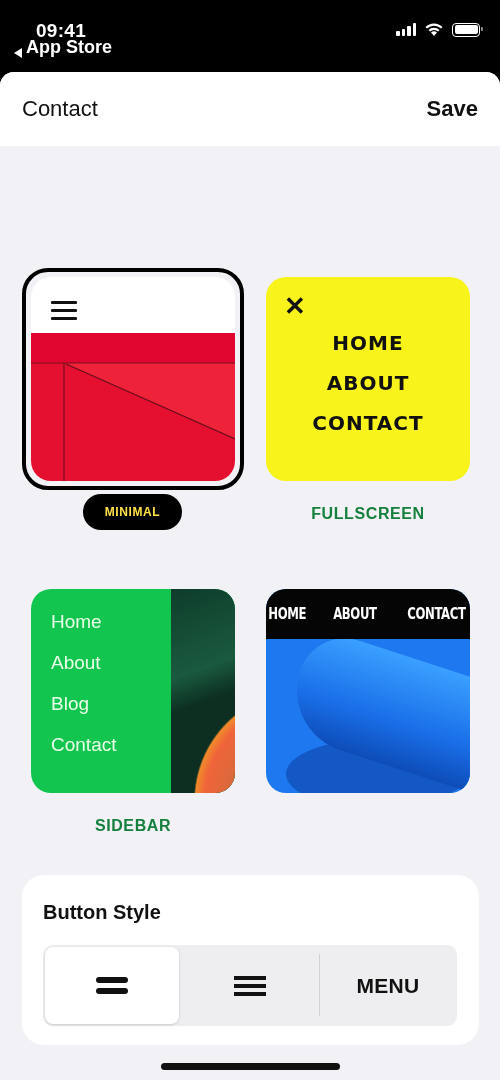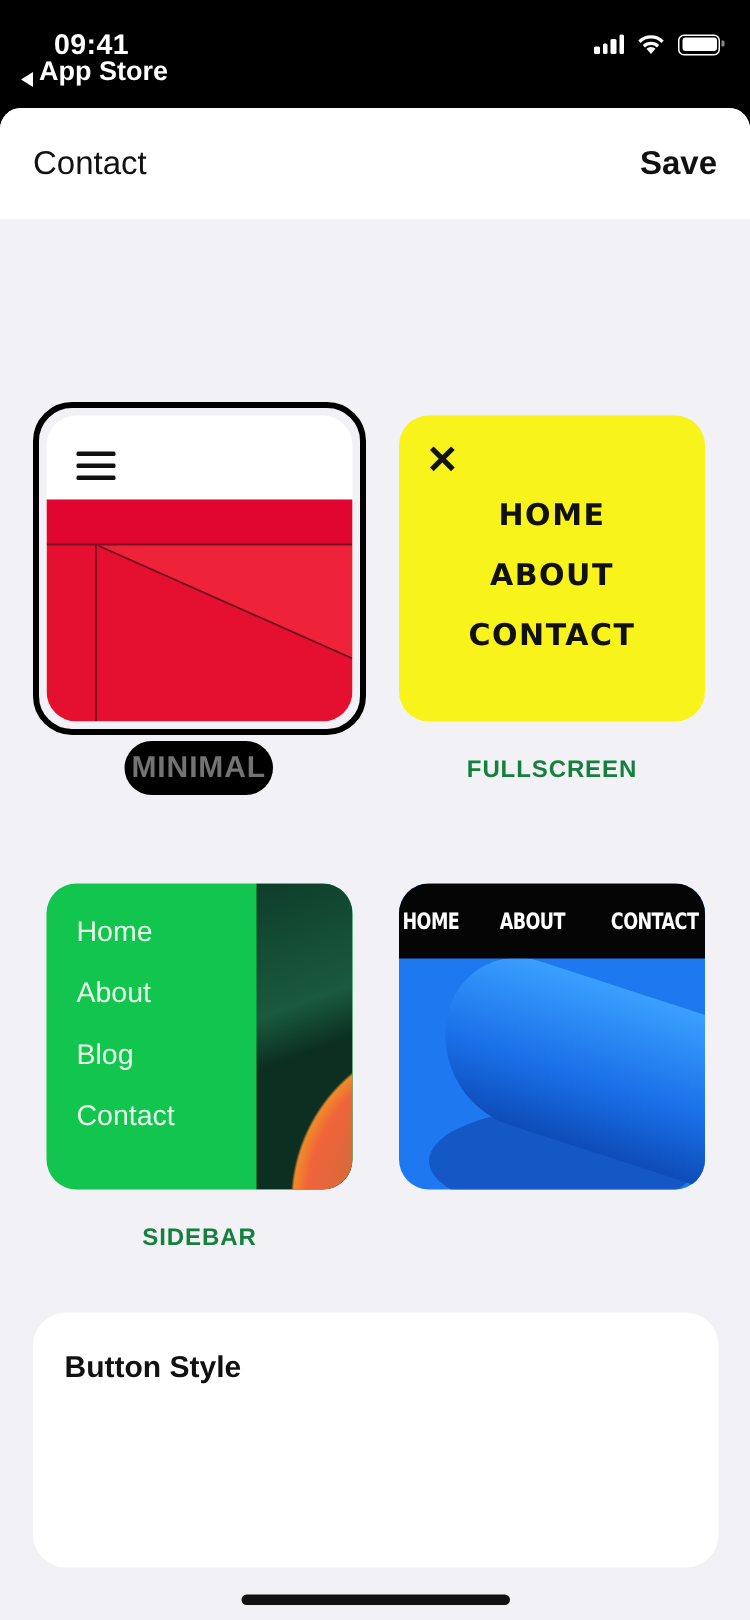--- a/index.html
+++ b/index.html
@@ -25,21 +25,21 @@
 
   .tile { position: absolute; width: 204px; height: 204px; border-radius: 20px; overflow: hidden; cursor: pointer; }
   .tile-label { position: absolute; font-size: 16px; font-weight: bold; color: #15803d; letter-spacing: 0.6px; text-align: center; width: 204px; }
   .selected-ring { position: absolute; left: 22px; top: 196px; width: 222px; height: 222px; border: 4px solid #000; border-radius: 26px; }
 
   
   .t-minimal { left: 31px; top: 205px; background: #fff; }
   .t-minimal .hamb { position: absolute; left: 20px; top: 24px; width: 26px; }
   .t-minimal .hamb span { display: block; height: 3px; background: #111; margin-bottom: 5px; border-radius: 1px; }
   .t-minimal .red { position: absolute; left: 0; top: 56px; width: 204px; height: 148px; background: #e5102f; overflow: hidden; }
-  .label-pill { position: absolute; left: 83px; top: 422px; width: 99px; height: 36px; background: #000; color: #737373; border-radius: 18px; font-size: 20px; font-weight: bold; letter-spacing: 0.6px; display: flex; align-items: center; justify-content: center; }
+  .label-pill { position: absolute; left: 83px; top: 422px; width: 99px; height: 36px; background: #000; color: #fde047; border-radius: 18px; font-size: 12px; font-weight: bold; letter-spacing: 0.6px; display: flex; align-items: center; justify-content: center; }
 
   
   .t-full { left: 266px; top: 205px; background: #f8f31b; }
   .t-full .x { position: absolute; left: 18px; top: 14px; font-size: 26px; font-weight: bold; color: #111; }
   .t-full .links { position: absolute; left: 0; right: 0; top: 50px; text-align: center; }
   .t-full .links div { font-size: 20px; font-weight: 900; color: #111; letter-spacing: 1px; height: 40px; line-height: 32px; font-family: "DejaVu Sans", sans-serif; }
 
   
   .t-side { left: 31px; top: 517px; background: #12c54f; }
   .t-side .links { position: absolute; left: 20px; top: 22px; }
@@ -148,16 +148,35 @@
     <div class="shoe"></div>
     <div class="bar">
       <span>HOME</span>
       <span>ABOUT</span>
       <span>CONTACT</span>
     </div>
   </div>
 
   <div class="card">
     <div class="heading">Button Style</div>
+    <div class="seg">
+      <div class="seg-opt active" style="left:2px;">
+        <div class="icon-eq">
+            <span></span>
+            <span></span>
+          </div>
+      </div>
+      <div class="seg-opt" style="left:140px;">
+        <div class="icon-3">
+            <span></span>
+            <span></span>
+            <span></span>
+          </div>
+      </div>
+      <div class="seg-div"></div>
+      <div class="seg-opt" style="left:278px;">
+        <span class="seg-text">MENU</span>
+      </div>
+    </div>
   </div>
 </div>
 
 <div class="home-indicator"></div>
 
 </body></html>

